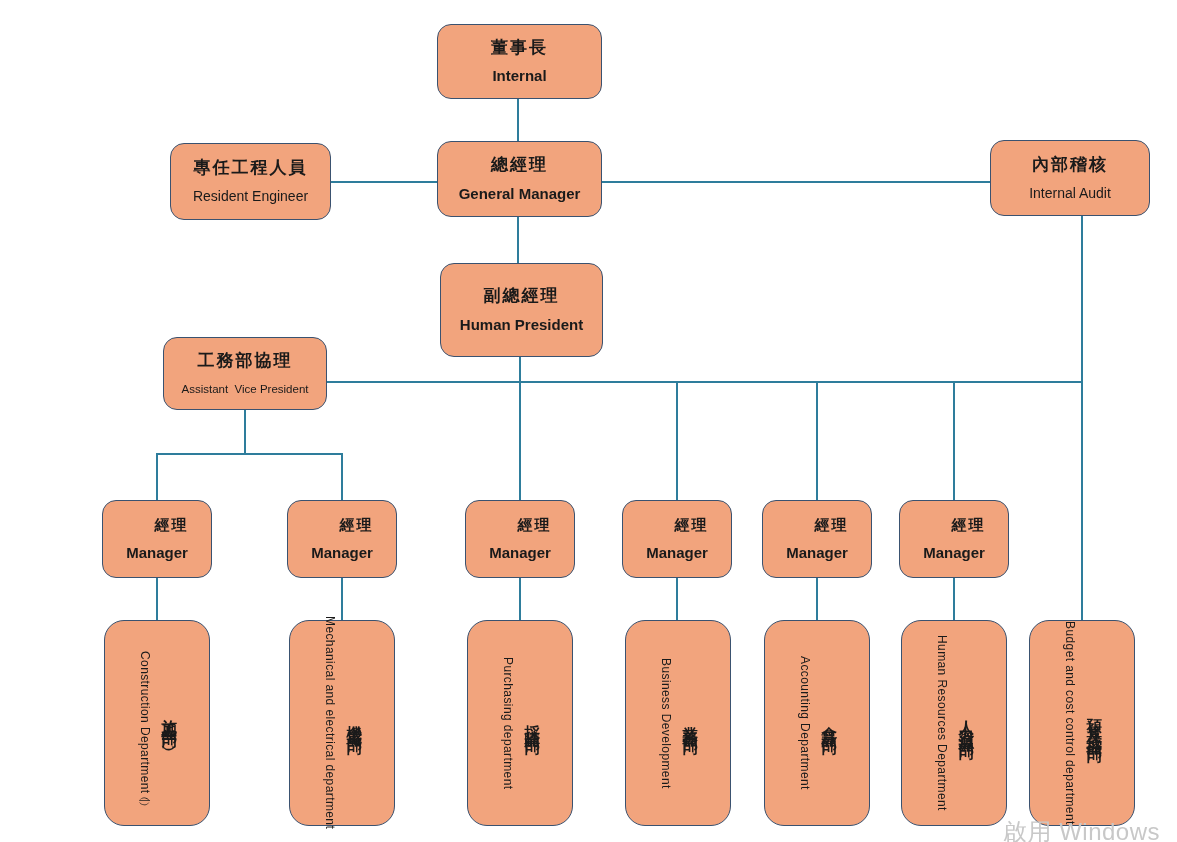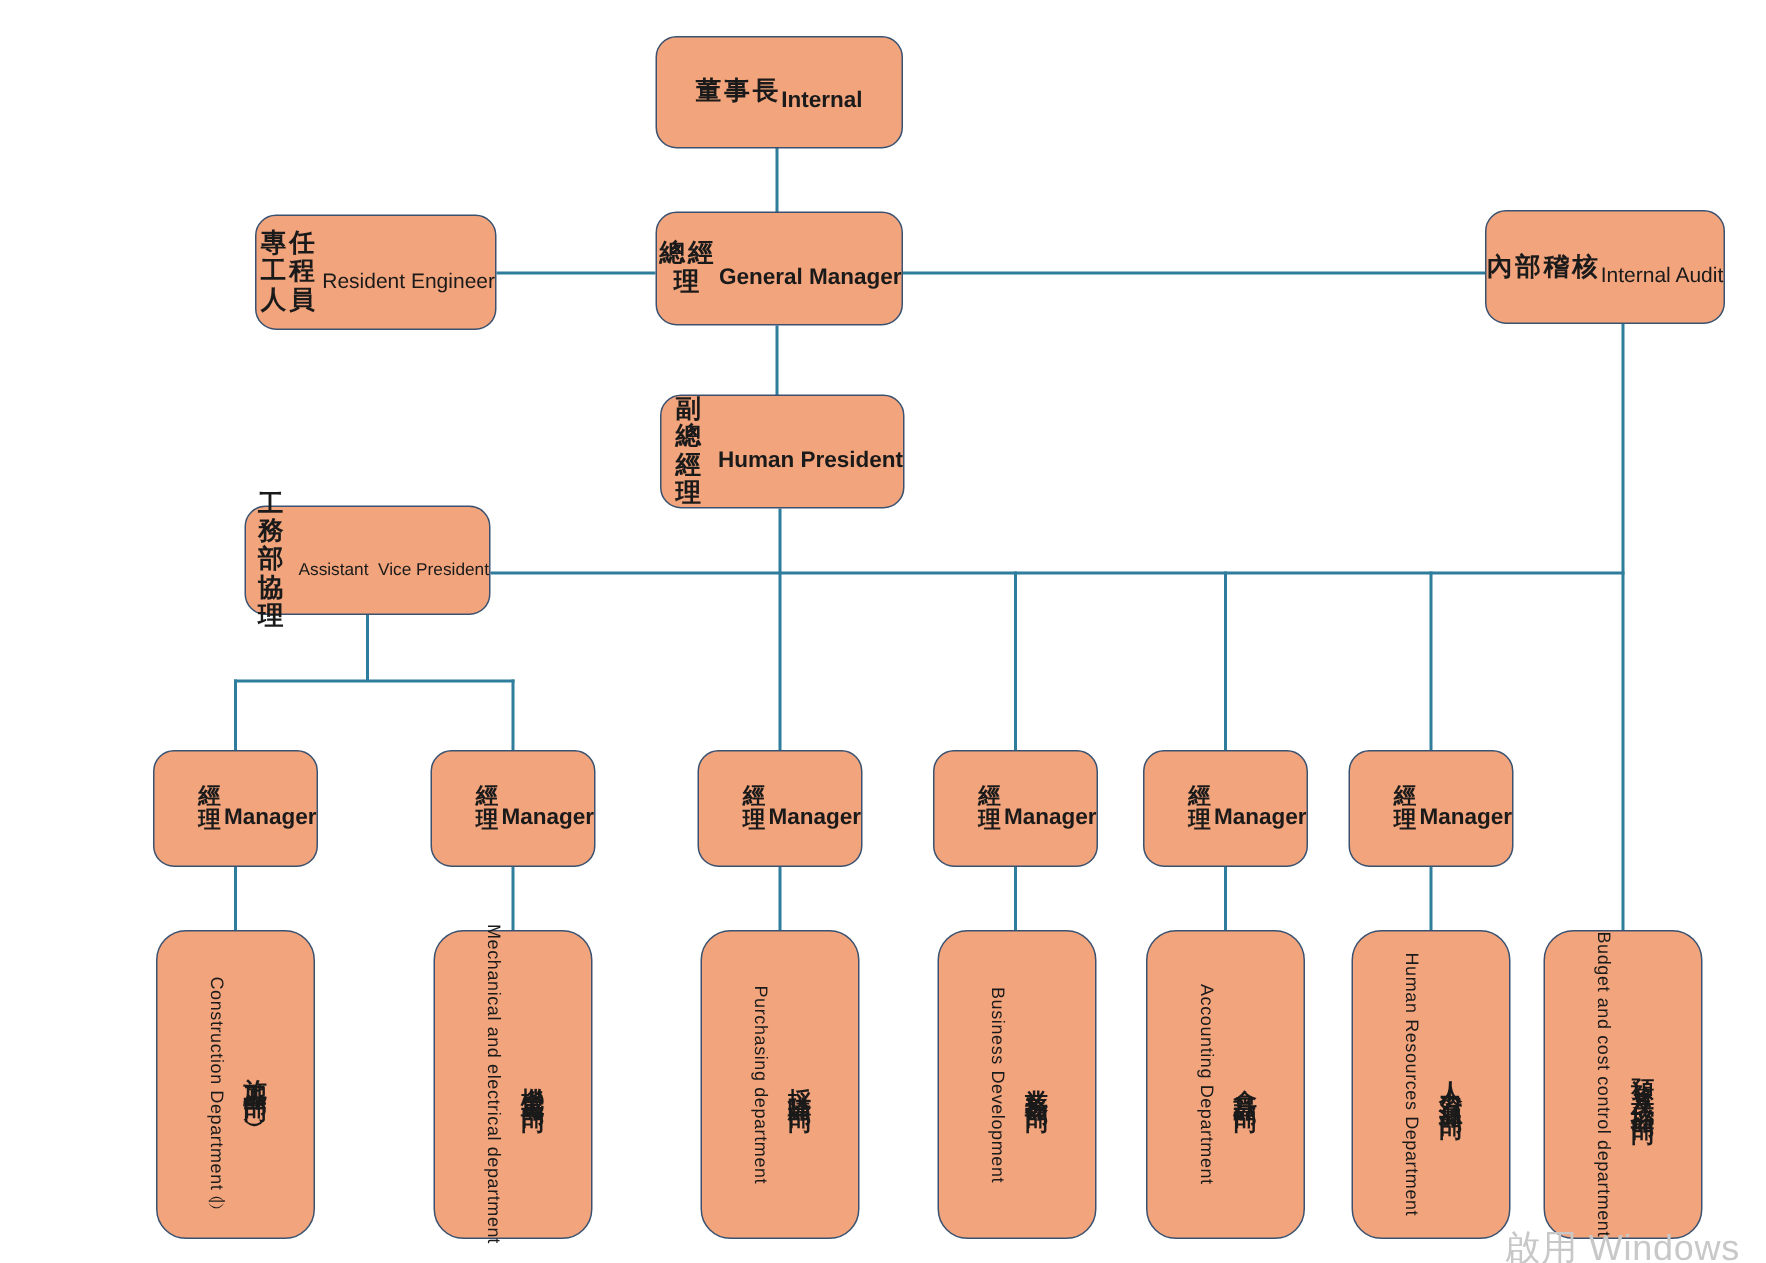--- a/index.html
+++ b/index.html
@@ -12,21 +12,21 @@
     color: #1a1a1a;
     overflow: hidden;
   }
   .node {
     position: absolute;
     box-sizing: border-box;
     background: #F2A47D;
     border: 1.6px solid #3A5270;
     border-radius: 14px;
     display: flex;
-    flex-direction: row;
+    flex-direction: column;
     align-items: center;
     justify-content: center;
     text-align: center;
   }
   .node .zh {
     font-size: 17px;
     font-weight: 600;
     letter-spacing: 2px;
     line-height: 1.1;
   }
@@ -112,21 +112,21 @@
   <div class="node" style="left:170px;top:143px;width:161px;height:77px">
     <div class="zh">專任工程人員</div>
     <div class="en reg">Resident Engineer</div>
   </div>
 
   <div class="node" style="left:990px;top:140px;width:160px;height:76px">
     <div class="zh">內部稽核</div>
     <div class="en reg">Internal Audit</div>
   </div>
 
-  <div class="node" style="left:440px;top:263px;width:163px;height:76px">
+  <div class="node" style="left:440px;top:263px;width:163px;height:94px">
     <div class="zh">副總經理</div>
     <div class="en">Human President</div>
   </div>
 
   <div class="node" style="left:163px;top:337px;width:164px;height:73px">
     <div class="zh">工務部協理</div>
     <div class="en small">Assistant  Vice President</div>
   </div>
 
   <div class="node mgr" style="left:102px;top:500px;width:110px;height:78px">

